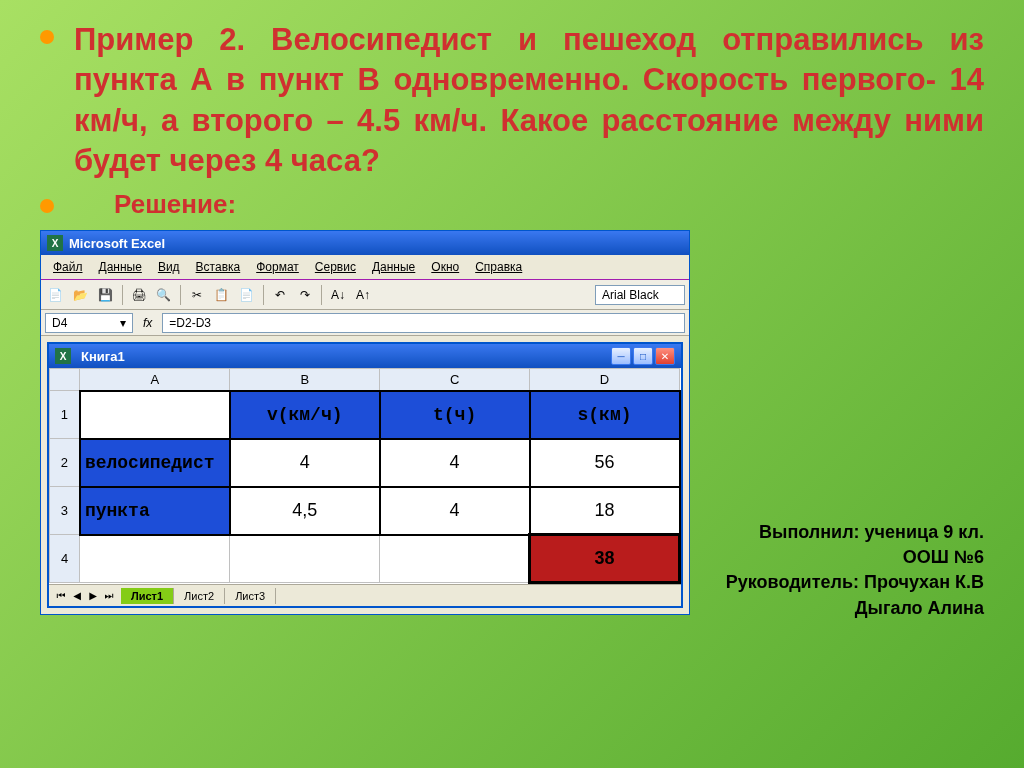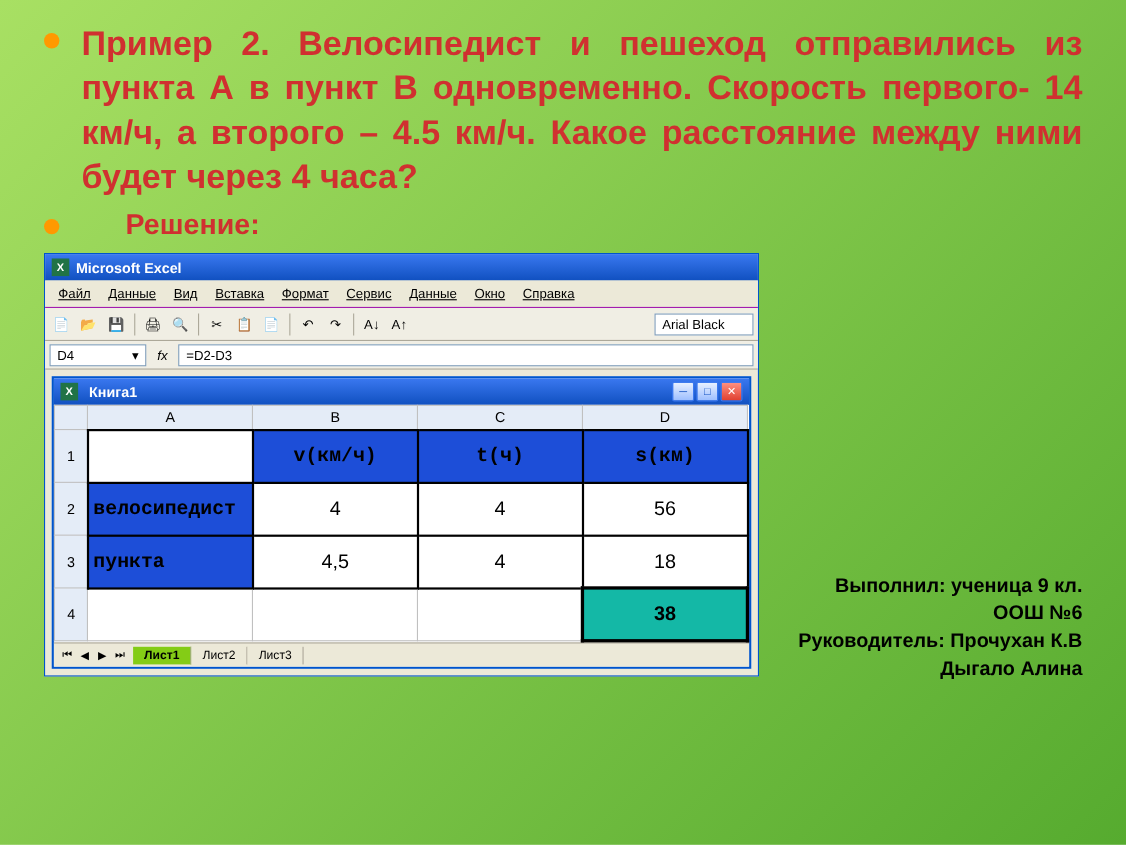--- a/index.html
+++ b/index.html
@@ -201,21 +201,21 @@
   }
   .row-hdr {
     background: #e4ecf7;
     width: 30px;
     font-size: 13px;
     font-weight: normal;
   }
   .col-hdr { width: 148px; }
   .corner { background: #d6e2f2; width: 30px; }
   .yellow-cell { background: #1d4ed8; font-weight: bold; font-family: Liberation Mono, monospace; }
-  .green-cell { background: #14b8a6; font-weight: bold; }
+  .green-cell { background: #b91c1c; font-weight: bold; }
   .thick-border td { border: 2px solid #000; }
   .active-cell { border: 3px solid #000 !important; }
   .sheet-tabs {
     background: #ece9d8;
     height: 22px;
     display: flex;
     align-items: center;
     border-top: 1px solid #aca899;
     font-size: 11px;
   }

